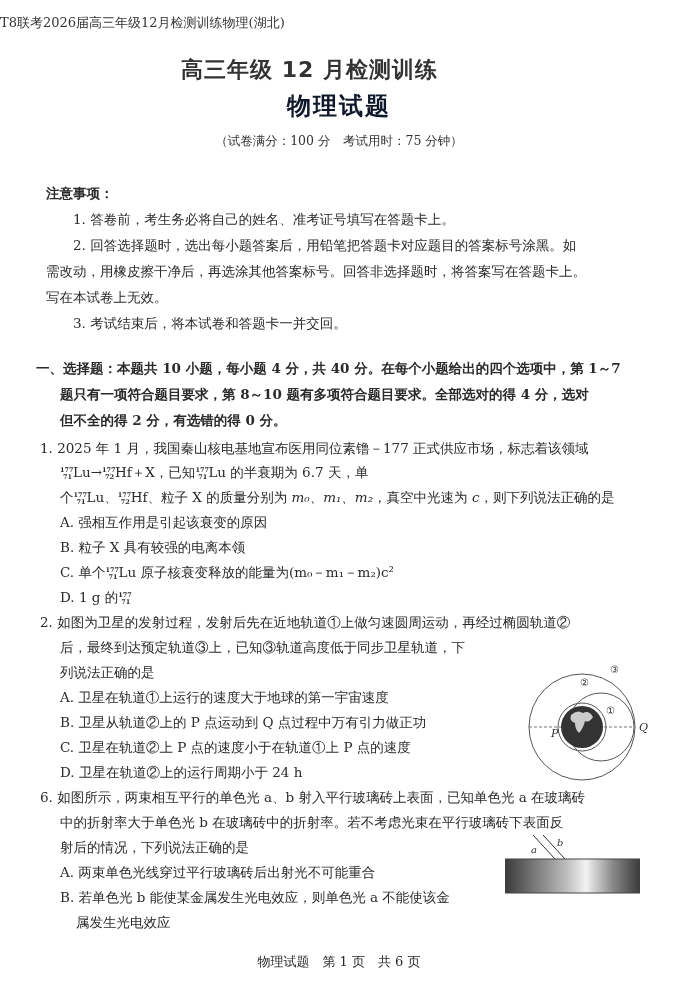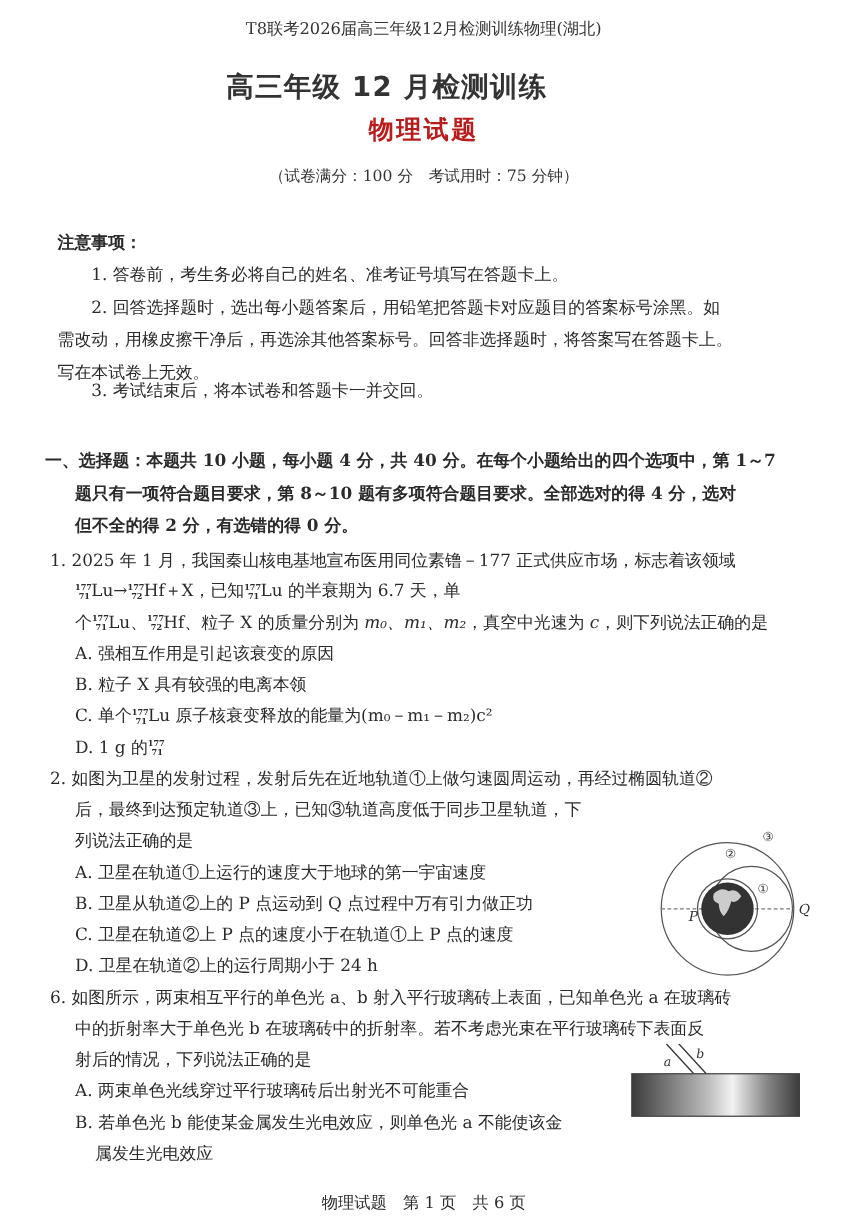--- a/index.html
+++ b/index.html
@@ -2,23 +2,23 @@
 <html><head>
 <meta charset="utf-8">
 <style>
   html, body { margin: 0; padding: 0; background: #ffffff; }
   body {
     width: 678px; height: 983px; position: relative; overflow: hidden;
     font-family: "DejaVu Serif", "Liberation Serif", serif;
     color: #2a2a2a;
   }
   .abs { position: absolute; }
-  .header-line { top: 14px; left: 0; width: 678px; text-align: center; font-size: 13px; color: #333; }
+  .header-line { top: 14px; left: 0; width: 678px; font-size: 13px; color: #333; }
   .title1 { top: 55px; left: 0; width: 619px; text-align: center; font-size: 22px; font-weight: bold; letter-spacing: 1px; font-family: "DejaVu Sans", sans-serif; color: #333; }
-  .title2 { top: 90px; left: 0; width: 678px; text-align: center; font-size: 20px; font-weight: bold; letter-spacing: 2px; font-family: "DejaVu Sans", sans-serif; color: #b91c1c; }
+  .title2 { top: 90px; left: 0; width: 678px; text-align: center; font-size: 24px; font-weight: bold; letter-spacing: 2px; font-family: "DejaVu Sans", sans-serif; color: #0f172a; }
   .subtitle { top: 133px; left: 0; width: 678px; text-align: center; font-size: 12.5px; color: #333; }
   .bold { font-weight: bold; }
   .notice-head { top: 185px; left: 46px; font-size: 13.5px; font-weight: bold; }
   .line { position: absolute; white-space: nowrap; font-size: 13.5px; }
   .nuc { display: inline-block; position: relative; font-size: 13.5px; font-weight: bold; }
   .nuc .ms { position: relative; display: inline-block; width: 12px; height: 14px; vertical-align: middle; font-size: 6.5px; line-height: 7px; text-align: right; margin-right: 1px; }
   .nuc .ms span { display: block; }
   i.m { font-style: italic; font-family: "DejaVu Serif", serif; }
   .footer { top: 953px; left: 0; width: 678px; text-align: center; font-size: 13px; }
   .fig-orbit { left: 505px; top: 655px; width: 165px; height: 145px; }
@@ -30,21 +30,21 @@
 <div class="abs header-line">T8联考2026届高三年级12月检测训练物理(湖北)</div>
 <div class="abs title1">高三年级 12 月检测训练</div>
 <div class="abs title2">物理试题</div>
 <div class="abs subtitle">（试卷满分：100 分　考试用时：75 分钟）</div>
 
 <div class="abs notice-head">注意事项：</div>
 <div class="line" style="top:211px;left:73px;">1. 答卷前，考生务必将自己的姓名、准考证号填写在答题卡上。</div>
 <div class="line" style="top:237px;left:73px;">2. 回答选择题时，选出每小题答案后，用铅笔把答题卡对应题目的答案标号涂黑。如</div>
 <div class="line" style="top:263px;left:46px;">需改动，用橡皮擦干净后，再选涂其他答案标号。回答非选择题时，将答案写在答题卡上。</div>
 <div class="line" style="top:289px;left:46px;">写在本试卷上无效。</div>
-<div class="line" style="top:304px;left:73px;text-align:center;">3. 考试结束后，将本试卷和答题卡一并交回。</div>
+<div class="line" style="top:315px;left:73px;text-align:center;">3. 考试结束后，将本试卷和答题卡一并交回。</div>
 
 <div class="line bold" style="top:360px;left:36px;">一、选择题：本题共 10 小题，每小题 4 分，共 40 分。在每个小题给出的四个选项中，第 1～7</div>
 <div class="line bold" style="top:386px;left:60px;">题只有一项符合题目要求，第 8～10 题有多项符合题目要求。全部选对的得 4 分，选对</div>
 <div class="line bold" style="top:412px;left:60px;">但不全的得 2 分，有选错的得 0 分。</div>
 
 <div class="line" style="top:440px;left:40px;">1. 2025 年 1 月，我国秦山核电基地宣布医用同位素镥－177 正式供应市场，标志着该领域</div>
 <div class="line" style="top:464px;left:60px;">
   <span class="nuc"><span class="ms"><span>177</span><span>71</span></span></span><span>Lu→</span><span class="nuc"><span class="ms"><span>177</span><span>72</span></span></span><span>Hf＋X，已知</span><span class="nuc"><span class="ms"><span>177</span><span>71</span></span></span><span>Lu 的半衰期为 6.7 天，单</span>
 </div>
 <div class="line" style="top:489px;left:60px;">

